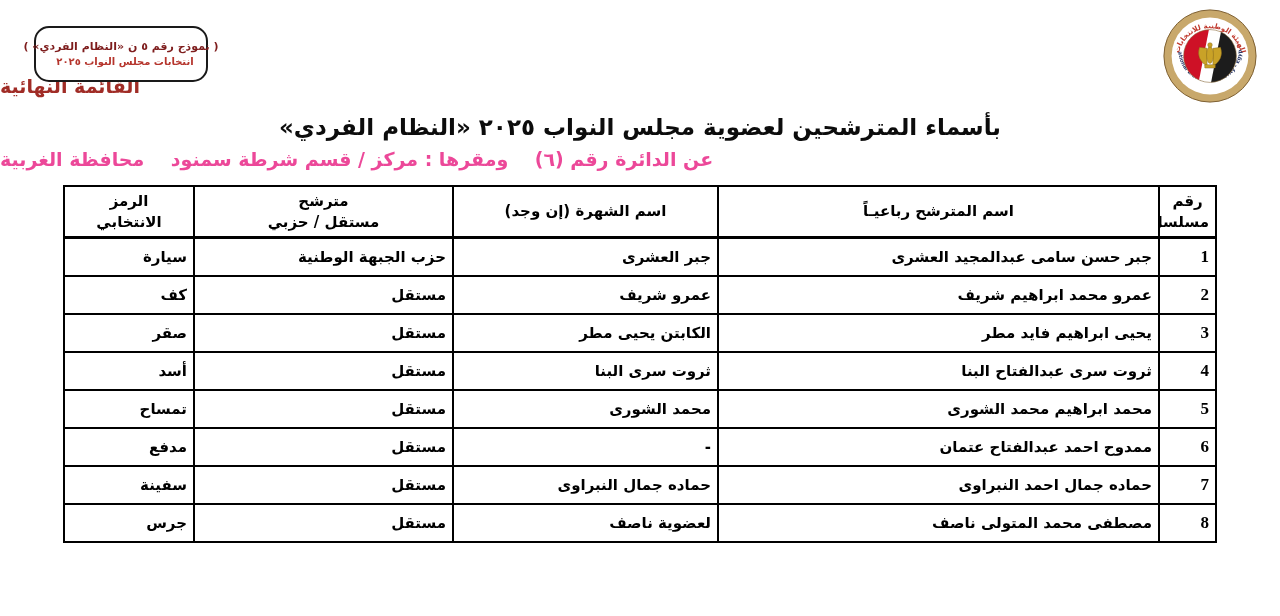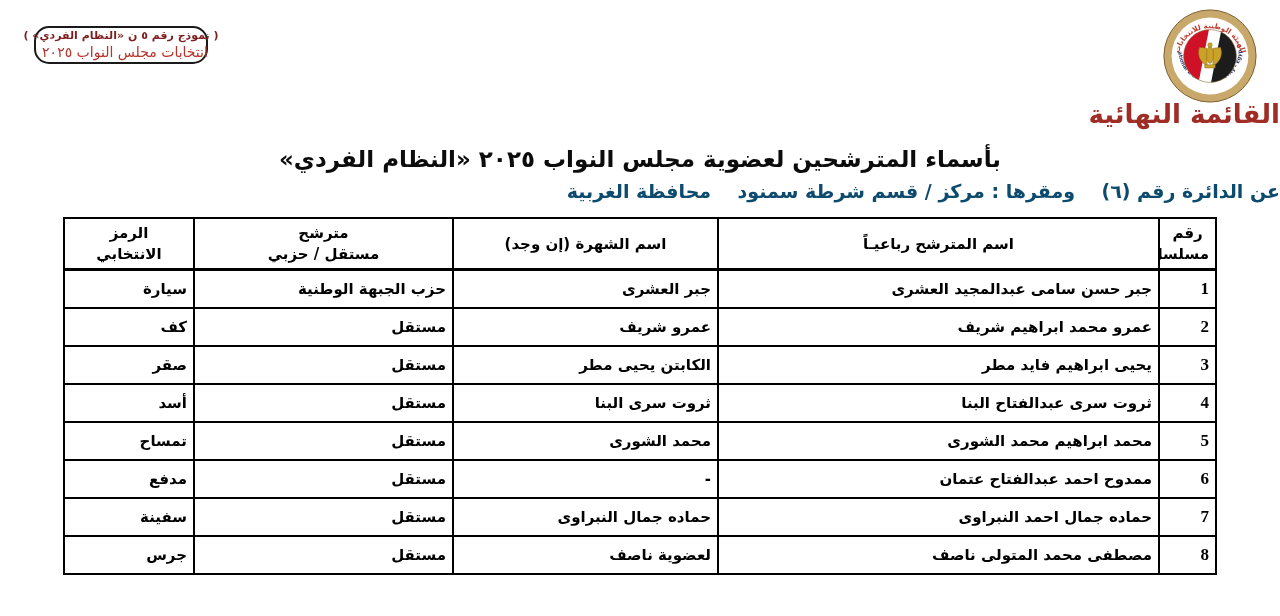--- a/index.html
+++ b/index.html
@@ -8,37 +8,37 @@
     --stamp-red:#B5342C;
     --ink:#000000;
   }
   *{margin:0;padding:0;box-sizing:border-box;}
   html,body{width:1280px;height:616px;overflow:hidden;background:#ffffff;}
   body{font-family:"DejaVu Sans",sans-serif;}
   .page{position:relative;width:1280px;height:616px;background:#fff;direction:rtl;}
 
   
   .stamp{
-    position:absolute;left:34px;top:26px;width:174px;height:38px;
+    position:absolute;left:34px;top:26px;width:174px;height:56px;
     border:2px solid #1a1a1a;border-radius:15px;
     display:flex;flex-direction:column;justify-content:center;align-items:center;
     direction:rtl;background:#fff;
   }
   .stamp-line1{font-size:11px;font-weight:bold;color:var(--stamp-dark);white-space:nowrap;line-height:1.3;}
-  .stamp-line2{font-size:14px;font-weight:normal;color:var(--stamp-red);white-space:nowrap;line-height:1.3;margin-left:8px;}
+  .stamp-line2{font-size:10px;font-weight:bold;color:var(--stamp-red);white-space:nowrap;line-height:1.3;margin-left:8px;}
 
   
   .logo{position:absolute;right:22px;top:8px;}
 
   .title{
-    text-align:right;padding-top:100px;
-    font-size:26px;font-weight:bold;color:var(--title-red);line-height:1.15;
+    text-align:left;padding-top:76px;
+    font-size:19px;font-weight:bold;color:var(--title-red);line-height:1.15;
   }
   .subtitle1{text-align:center;margin-top:16px;font-size:23px;font-weight:bold;color:#0c0c0c;}
-  .subtitle2{text-align:right;margin-top:8px;font-size:19px;font-weight:bold;color:#0c4a6e;white-space:pre;}
+  .subtitle2{text-align:left;margin-top:8px;font-size:19px;font-weight:bold;color:#ec4899;white-space:pre;}
 
   table.candidates{
     border-collapse:collapse;margin:15px auto 0;width:1152px;table-layout:fixed;
     direction:rtl;background:#fff;
   }
   th,td{
     border:2px solid var(--ink);
     text-align:center;vertical-align:middle;
     font-weight:bold;color:var(--ink);
     padding:1px 6px;overflow:hidden;

